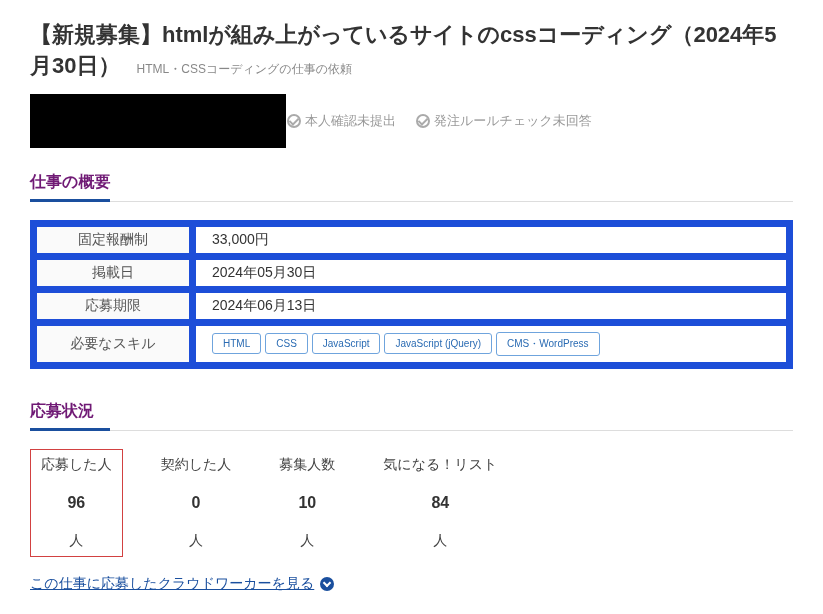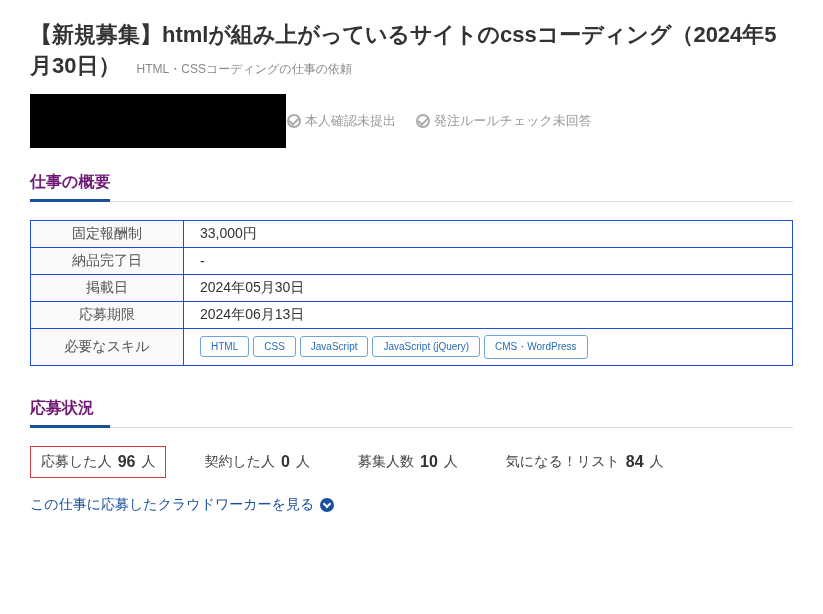--- a/index.html
+++ b/index.html
@@ -77,21 +77,21 @@
     height: 3px;
     background: #1a4f9e;
   }
 
   table.info {
     width: 100%;
     border-collapse: collapse;
     margin-bottom: 32px;
   }
   table.info th, table.info td {
-    border: 1px solid #1d4ed8;
+    border: 7px solid #1d4ed8;
     padding: 4px 16px;
     font-size: 14px;
     text-align: left;
   }
   table.info th {
     background: #fafafa;
     width: 120px;
     text-align: center;
     font-weight: normal;
     color: #555;
@@ -113,34 +113,36 @@
     flex-wrap: wrap;
     align-items: center;
     gap: 28px;
     font-size: 14px;
     color: #444;
     margin-bottom: 18px;
   }
   .stat {
     display: flex;
     align-items: center;
-    gap: 6px;
+    gap: 20px;
     padding: 6px 10px;
+    flex-direction: column;
   }
   .stat .num { font-size: 16px; font-weight: bold; color: #333; }
   .stat .suffix { font-size: 14px; }
   .highlight-box { border: 1px solid #d24141; }
 
   .link {
     color: #1a4f9e;
     font-size: 14px;
     display: inline-flex;
     align-items: center;
     gap: 6px;
     cursor: pointer;
+    text-decoration: underline;
   }
   .chev {
     display: inline-block;
     width: 14px; height: 14px;
     border-radius: 50%;
     background: #1a4f9e;
     position: relative;
   }
   .chev::after {
     content: "";
@@ -178,24 +180,20 @@
 
 <div class="section-title">仕事の概要</div>
 
 <table class="info">
   <tbody>
       <tr>
     <th>固定報酬制</th>
     <td>33,000円</td>
   </tr>
   <tr>
-    <th>納品完了日</th>
-    <td>-</td>
-  </tr>
-  <tr>
     <th>掲載日</th>
     <td>2024年05月30日</td>
   </tr>
   <tr>
     <th>応募期限</th>
     <td>2024年06月13日</td>
   </tr>
   <tr>
     <th>必要なスキル</th>
     <td id="skills-cell"><span class="skill-tag">HTML</span><span class="skill-tag">CSS</span><span class="skill-tag">JavaScript</span><span class="skill-tag">JavaScript (jQuery)</span><span class="skill-tag">CMS・WordPress</span></td>

